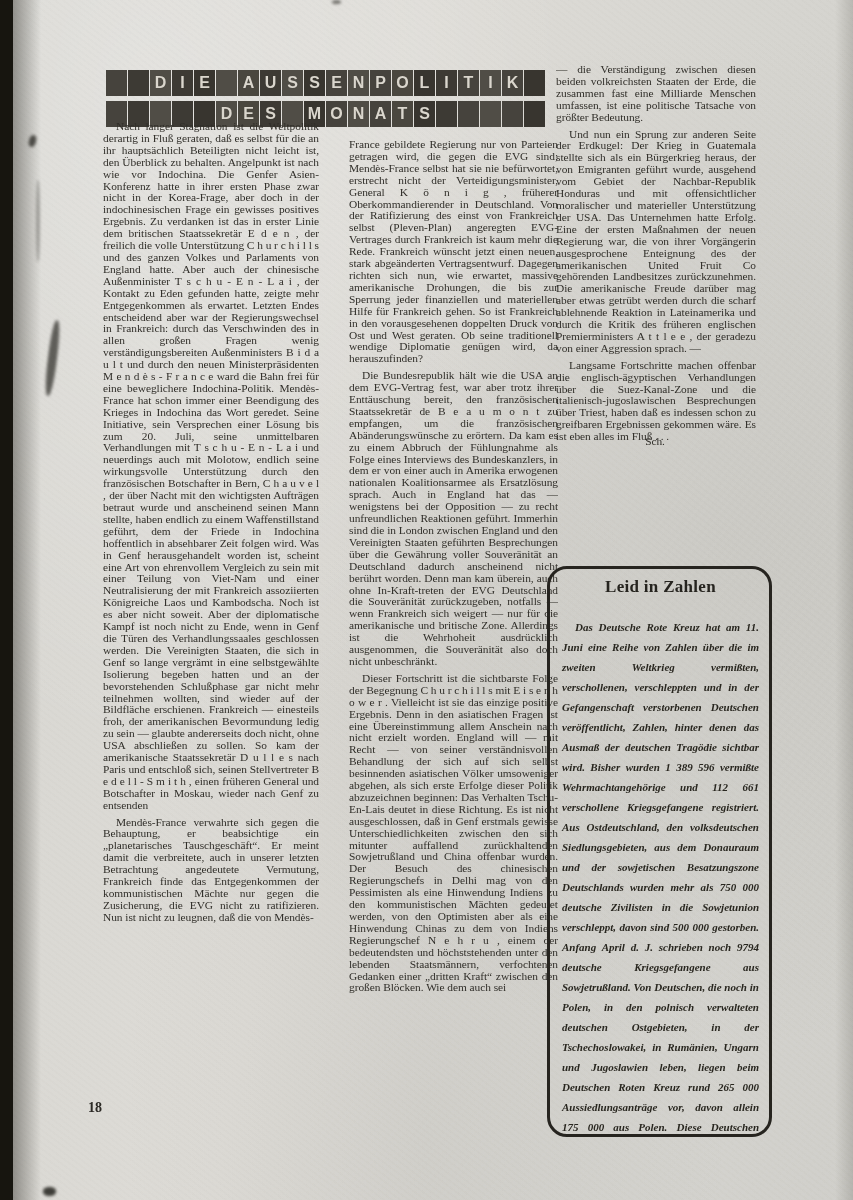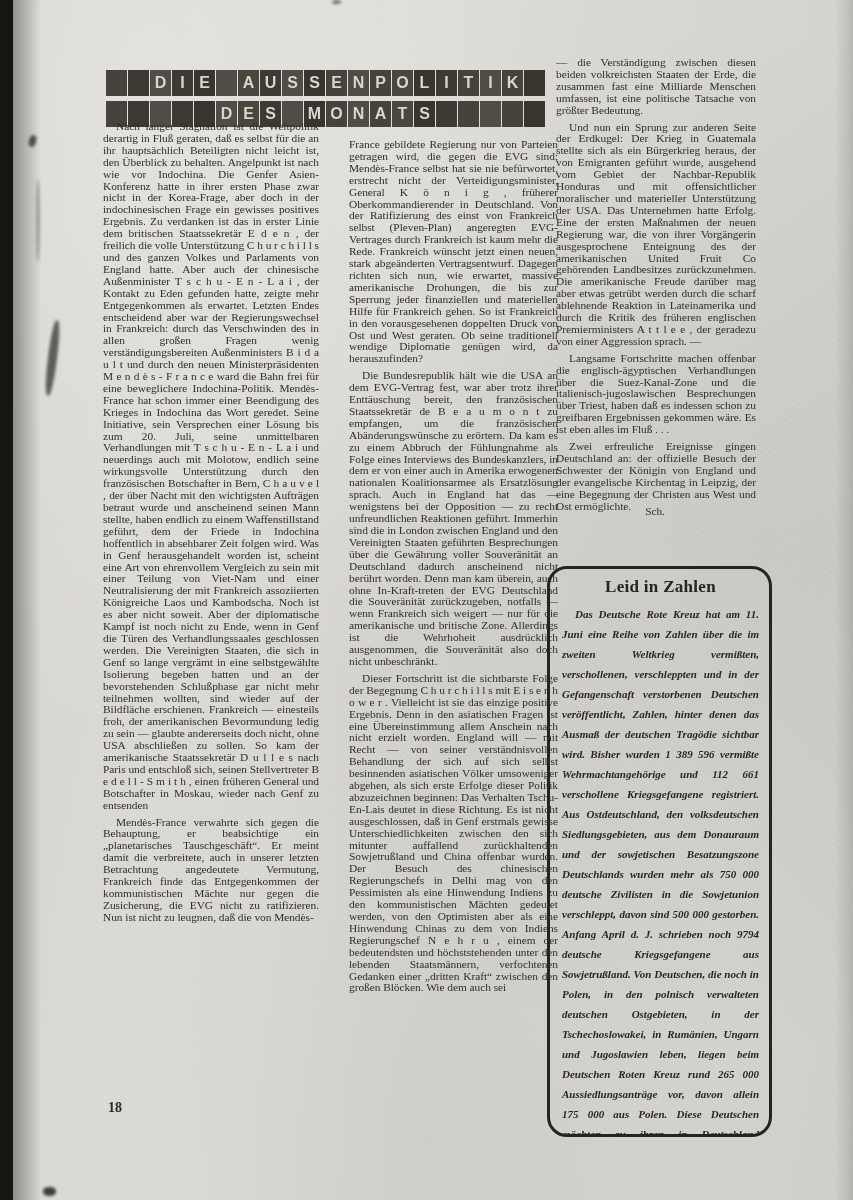--- a/index.html
+++ b/index.html
@@ -38,33 +38,33 @@
   .mblock:nth-child(7n){background:#4a473f;}
 
   
   .col{position:absolute;text-align:justify;color:#302e29;font-size:11.4px;
     line-height:11.9px;letter-spacing:-0.05px;overflow:hidden;
     -webkit-hyphens:auto;hyphens:auto;}
   .col p{margin:0 0 5px 0;}
   .col p.indent{text-indent:13px;}
   .col1{left:103px;top:121px;width:216px;height:958px;}
   .col2{left:349px;top:139px;width:209px;height:958px;}
-  .col3{left:556px;top:57px;width:200px;height:492px;}
+  .col3{left:556px;top:64px;width:200px;height:492px;}
   .sig{text-align:center;margin-top:-11.9px;padding-right:2px;font-size:11.4px;}
 
   
   .leid-box{position:absolute;left:547px;top:566px;width:225px;height:571px;
     box-sizing:border-box;border:3px solid #26241f;border-radius:20px;
     padding:7px 10px 6px 12px;overflow:hidden;}
   .leid-title{text-align:center;font-weight:700;font-size:17px;color:#26241f;
-    margin:1px 0 7px 0;letter-spacing:.3px;}
+    margin:1px 0 20px 0;letter-spacing:.3px;}
   .leid-body{font-style:italic;font-weight:700;font-size:11px;line-height:20px;
     text-align:justify;color:#28261f;text-indent:13px;-webkit-hyphens:auto;hyphens:auto;}
 
-  .page-number{position:absolute;left:108px;top:1100px;font-weight:700;
+  .page-number{position:absolute;left:88px;top:1100px;font-weight:700;
     font-size:14px;color:#2b2925;}
 </style>
 </head>
 <body>
 
 <div class="page">
   <div class="grain"></div>
   <div class="edge-left"></div>
   <div class="edge-fade"></div>
   <div class="edge-right"></div>
@@ -129,21 +129,20 @@
   <div class="col col2">
     <p>France gebildete Regierung nur von Parteien getragen wird, die gegen die EVG sind; Mendès-France selbst hat sie nie befürwortet, erstrecht nicht der Verteidigungsminister, General K ö n i g , früherer Oberkommandierender in Deutschland. Von der Ratifizierung des einst von Frankreich selbst (Pleven-Plan) angeregten EVG-Vertrages durch Frankreich ist kaum mehr die Rede. Frankreich wünscht jetzt einen neuen, stark abgeänderten Vertragsentwurf. Dagegen richten sich nun, wie erwartet, massive amerikanische Drohungen, die bis zur Sperrung jeder finanziellen und materiellen Hilfe für Frankreich gehen. So ist Frankreich in den vorausgesehenen doppelten Druck von Ost und West geraten. Ob seine traditionell wendige Diplomatie genügen wird, da herauszufinden?</p>
     <p class="indent">Die Bundesrepublik hält wie die USA an dem EVG-Vertrag fest, war aber trotz ihrer Enttäuschung bereit, den französischen Staatssekretär de B e a u m o n t zu empfangen, um die französischen Abänderungswünsche zu erörtern. Da kam es zu einem Abbruch der Fühlungnahme als Folge eines Interviews des Bundeskanzlers, in dem er von einer auch in Amerika erwogenen nationalen Koalitionsarmee als Ersatzlösung sprach. Auch in England hat das — wenigstens bei der Opposition — zu recht unfreundlichen Reaktionen geführt. Immerhin sind die in London zwischen England und den Vereinigten Staaten geführten Besprechungen über die Gewährung voller Souveränität an Deutschland dadurch anscheinend nicht berührt worden. Denn man kam überein, auch ohne In-Kraft-treten der EVG Deutschland die Souveränität zurückzugeben, notfalls — wenn Frankreich sich weigert — nur für die amerikanische und britische Zone. Allerdings ist die Wehrhoheit ausdrücklich ausgenommen, die Souveränität also doch nicht unbeschränkt.</p>
     <p class="indent">Dieser Fortschritt ist die sichtbarste Folge der Begegnung C h u r c h i l l s mit E i s e n h o w e r . Vielleicht ist sie das einzige positive Ergebnis. Denn in den asiatischen Fragen ist eine Übereinstimmung allem Anschein nach nicht erzielt worden. England will — mit Recht — von seiner verständnisvollen Behandlung der sich auf sich selbst besinnenden asiatischen Völker umsoweniger abgehen, als sich erste Erfolge dieser Politik abzuzeichnen beginnen: Das Verhalten Tschu-En-Lais deutet in diese Richtung. Es ist nicht ausgeschlossen, daß in Genf erstmals gewisse Unterschiedlichkeiten zwischen den sich mitunter auffallend zurückhaltenden Sowjetrußland und China offenbar wurden. Der Besuch des chinesischen Regierungschefs in Delhi mag von den Pessimisten als eine Hinwendung Indiens zu den kommunistischen Mächten gedeutet werden, von den Optimisten aber als eine Hinwendung Chinas zu dem von Indiens Regierungschef N e h r u , einem der bedeutendsten und höchststehenden unter den lebenden Staatsmännern, verfochtenen Gedanken einer „dritten Kraft“ zwischen den großen Blöcken. Wie dem auch sei</p>
   </div>
 
   <div class="col col3">
     <p>— die Verständigung zwischen diesen beiden volkreichsten Staaten der Erde, die zusammen fast eine Milliarde Menschen umfassen, ist eine politische Tatsache von größter Bedeutung.</p>
     <p class="indent">Und nun ein Sprung zur anderen Seite der Erdkugel: Der Krieg in Guatemala stellte sich als ein Bürgerkrieg heraus, der von Emigranten geführt wurde, ausgehend vom Gebiet der Nachbar-Republik Honduras und mit offensichtlicher moralischer und materieller Unterstützung der USA. Das Unternehmen hatte Erfolg. Eine der ersten Maßnahmen der neuen Regierung war, die von ihrer Vorgängerin ausgesprochene Enteignung des der amerikanischen United Fruit Co gehörenden Landbesitzes zurückzunehmen. Die amerikanische Freude darüber mag aber etwas getrübt werden durch die scharf ablehnende Reaktion in Lateinamerika und durch die Kritik des früheren englischen Premierministers A t t l e e , der geradezu von einer Aggression sprach. —</p>
     <p class="indent">Langsame Fortschritte machen offenbar die englisch-ägyptischen Verhandlungen über die Suez-Kanal-Zone und die italienisch-jugoslawischen Besprechungen über Triest, haben daß es indessen schon zu greifbaren Ergebnissen gekommen wäre. Es ist eben alles im Fluß . . .</p>
-    <p class="indent">Zwei erfreuliche Ereignisse gingen Deutschland an: der offizielle Besuch der Schwester der Königin von England und der evangelische Kirchentag in Leipzig, der eine Begegnung der Christen aus West und Ost ermöglichte.</p>
     <div class="sig">Sch.</div>
   </div>
 
   <div class="leid-box">
     <div class="leid-title">Leid in Zahlen</div>
     <div class="leid-body">Das Deutsche Rote Kreuz hat am 11. Juni eine Reihe von Zahlen über die im zweiten Weltkrieg vermißten, verschollenen, verschleppten und in der Gefangenschaft verstorbenen Deutschen veröffentlicht, Zahlen, hinter denen das Ausmaß der deutschen Tragödie sichtbar wird. Bisher wurden 1&nbsp;389&nbsp;596 vermißte Wehrmachtangehörige und 112&nbsp;661 verschollene Kriegsgefangene registriert. Aus Ostdeutschland, den volksdeutschen Siedlungsgebieten, aus dem Donauraum und der sowjetischen Besatzungszone Deutschlands wurden mehr als 750&nbsp;000 deutsche Zivilisten in die Sowjetunion verschleppt, davon sind 500&nbsp;000 gestorben. Anfang April d. J. schrieben noch 9794 deutsche Kriegsgefangene aus Sowjetrußland. Von Deutschen, die noch in Polen, in den polnisch verwalteten deutschen Ostgebieten, in der Tschechoslowakei, in Rumänien, Ungarn und Jugoslawien leben, liegen beim Deutschen Roten Kreuz rund 265&nbsp;000 Aussiedlungsanträge vor, davon allein 175&nbsp;000 aus Polen. Diese Deutschen möchten zu ihren in Deutschland wohnenden Angehörigen; die Warschauer Regierung verhält sich aber starr ablehnend. Nur mit Jugoslawien ist die Zusammenarbeit gut. Von dort kehrten im vorigen Jahr rund 8000 Deutsche in die Bundesrepublik zurück. Polen hat im vergangenen Jahr nur 10&nbsp;000 Deutsche in die Sowjetzone entlassen.</div>
   </div>
 
   <div class="page-number">18</div>
 </div>

